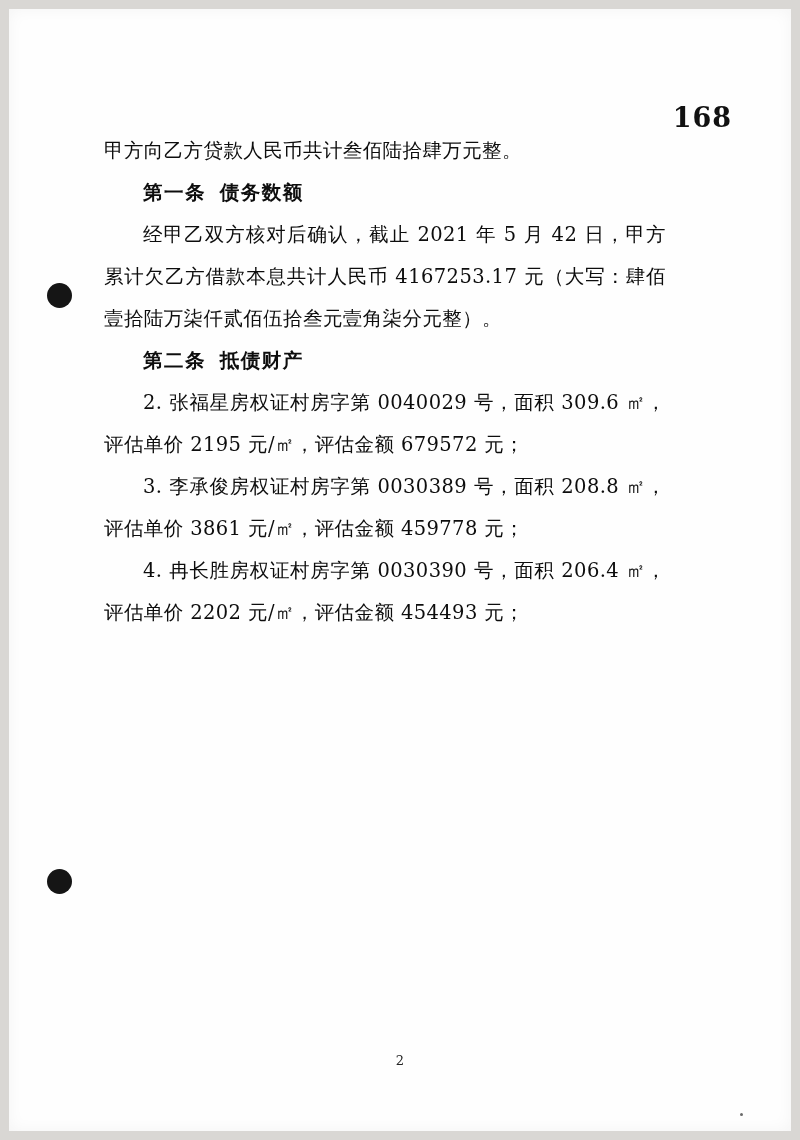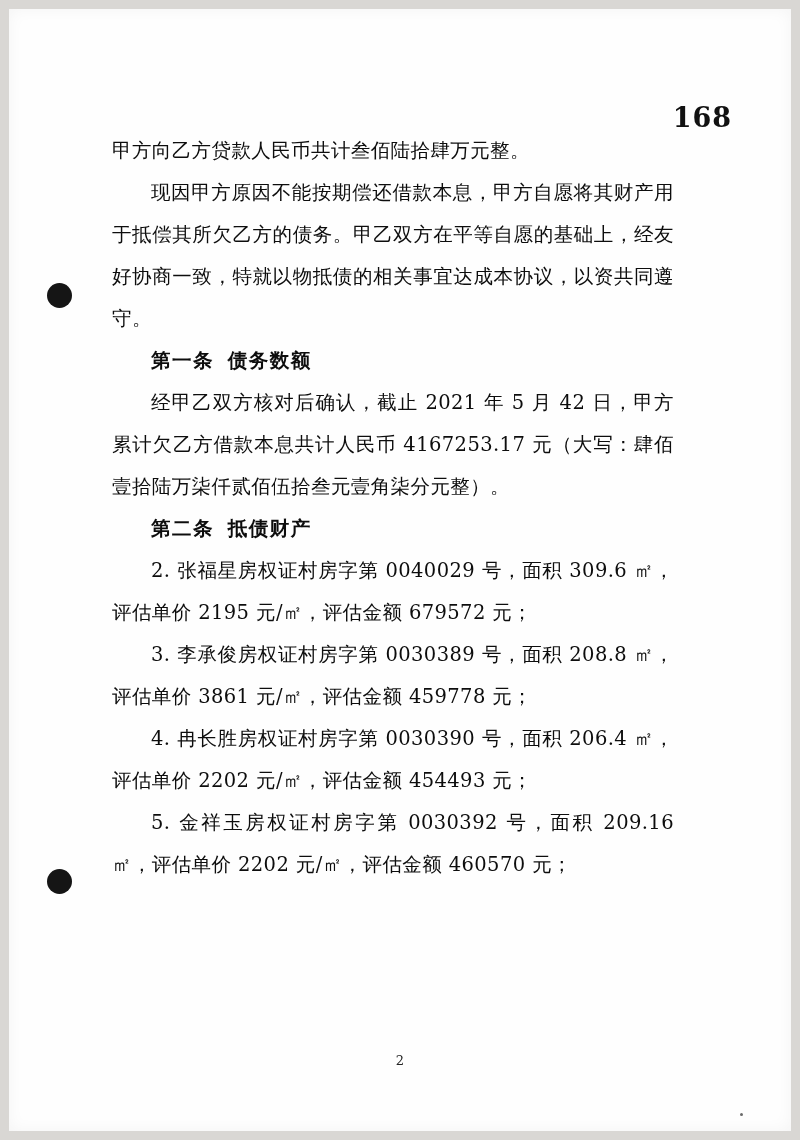--- a/index.html
+++ b/index.html
@@ -50,21 +50,21 @@
     font-family: "DejaVu Serif", serif;
     font-weight: 700;
     font-size: 27px;
     letter-spacing: 1px;
     color: #111;
   }
 
   .body-text {
     position: absolute;
     top: 130px;
-    left: 112px;
+    left: 104px;
     width: 562px;
     color: #0d0d0d;
     font-size: 19.5px;
     line-height: 42px;
     letter-spacing: 0.4px;
     text-align: justify;
     text-justify: inter-ideograph;
   }
 
   .para {
@@ -129,36 +129,34 @@
 
     <div class="page-number-top">168</div>
 
     <div class="hole h1"></div>
     <div class="hole h2"></div>
 
     <div class="body-text">
 
       <p class="para">甲方向乙方贷款人民币共计叁佰陆拾肆万元整。</p>
 
-      <p class="para indent">现因甲方原因不能按期偿还借款本息，甲方自愿将其财产用于抵偿其所欠乙方的债务。甲乙双方在平等自愿的基础上，经友好协商一致，特就以物抵债的相关事宜达成本协议，以资共同遵守。</p>
 
       <p class="heading"><span>第一条</span><span class="gap"></span><span>债务数额</span></p>
 
       <p class="para indent">经甲乙双方核对后确认，截止 2021 年 5 月 42 日，甲方累计欠乙方借款本息共计人民币 4167253.17 元（大写：肆佰壹拾陆万柒仟贰佰伍拾叁元壹角柒分元整）。</p>
 
       <p class="heading"><span>第二条</span><span class="gap"></span><span>抵债财产</span></p>
 
 
       <p class="para indent">2. 张福星房权证村房字第 0040029 号，面积 309.6 ㎡，评估单价 2195 元/㎡，评估金额 679572 元；</p>
 
       <p class="para indent">3. 李承俊房权证村房字第 0030389 号，面积 208.8 ㎡，评估单价 3861 元/㎡，评估金额 459778 元；</p>
 
       <p class="para indent">4. 冉长胜房权证村房字第 0030390 号，面积 206.4 ㎡，评估单价 2202 元/㎡，评估金额 454493 元；</p>
 
-      <p class="para indent">5. 金祥玉房权证村房字第 0030392 号，面积 209.16 ㎡，评估单价 2202 元/㎡，评估金额 460570 元；</p>
 
     </div>
 
     <div class="footer-num">2</div>
 
     <div class="speck s1"></div>
   </div>
 </div>
 
 </body></html>

